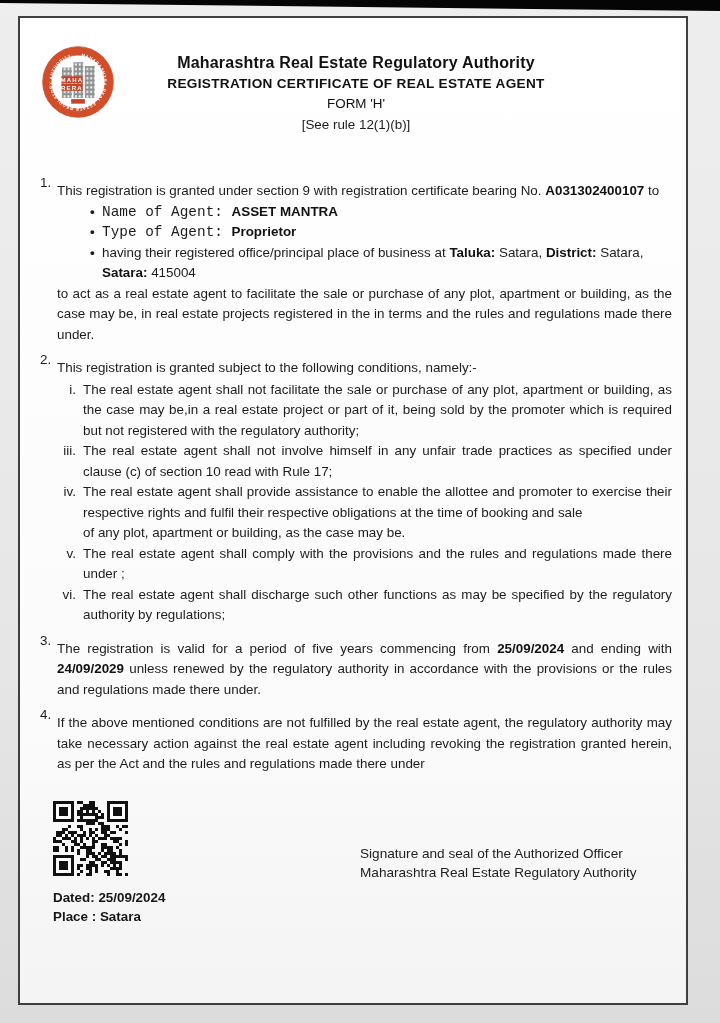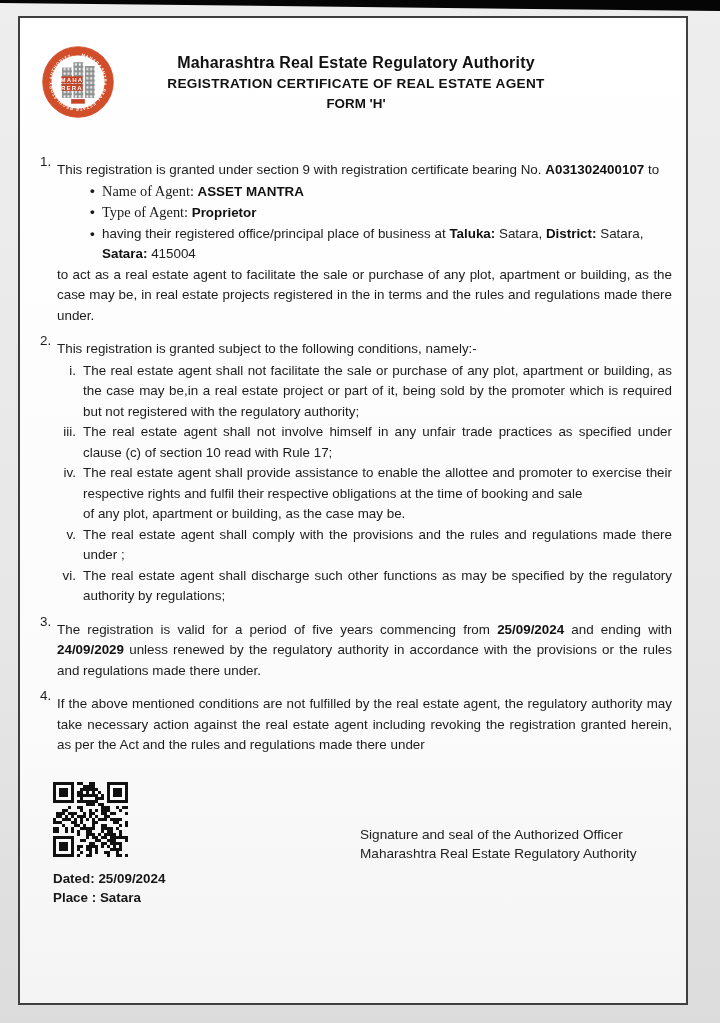--- a/index.html
+++ b/index.html
@@ -22,38 +22,38 @@
     box-sizing:border-box;border:2px solid #3f3f3f;
     background:linear-gradient(180deg,#ffffff 0%,#fbfbfb 70%,#f4f4f4 100%);
     color:#1c1c1c;
   }
   .content{padding:0 14px 0 20px;}
   
   .logo-wrap{position:absolute;left:20px;top:26px;width:76px;height:76px;}
   .header-block{padding-top:34px;text-align:center;}
   .authority-title{font-size:16px;font-weight:700;line-height:22px;letter-spacing:.2px;color:#111;}
   .cert-title{font-size:13.6px;font-weight:700;line-height:20px;letter-spacing:.3px;color:#111;}
-  .form-title{font-size:13.4px;font-weight:700;line-height:20px;color:#111;}
+  .form-title{font-size:13.4px;font-weight:400;line-height:20px;color:#111;}
   .rule-ref{font-size:13.4px;line-height:21px;color:#1c1c1c;}
   
   .clauses{margin-top:38px;font-size:13.4px;line-height:20.5px;}
   .clause{display:flex;margin-bottom:5px;}
   .clause-number{flex:0 0 17px;}
   .clause-body{flex:1;margin-top:8px;}
   .clause-text{text-align:justify;}
   .bullet-list{margin-left:33px;}
   .bullet-row{display:flex;}
   .bullet-marker{flex:0 0 12px;font-weight:700;}
   .bullet-text{flex:1;}
   .cond-list{margin-top:1px;}
   .cond-row{display:flex;}
   .cond-label{flex:0 0 26px;box-sizing:border-box;text-align:right;padding-right:7px;}
   .cond-text{flex:1;text-align:justify;}
   .seg-b{font-weight:700;color:#111;}
-  .seg-serif{font-family:Liberation Serif, serif;font-size:14.4px;}
+  .seg-serif{font-family:Liberation Mono, monospace;font-size:14.4px;}
   
   .footer{display:flex;align-items:center;margin-top:26px;}
   .footer-left{margin-left:13px;}
   .qr{width:75px;height:75px;margin-bottom:12px;display:block;}
   .dated-line,.place-line{font-size:13.4px;font-weight:700;line-height:19px;color:#161616;}
   .footer-right{margin-left:auto;width:312px;font-size:13.6px;line-height:19px;color:#222;}
 </style>
 </head>
 <body>
 
@@ -90,20 +90,21 @@
         <rect x="41" y="72.5" width="18" height="6" fill="#c64326"></rect>
       </svg>
     </div>
 
     <div class="content">
 
       <div class="header-block">
         <div class="authority-title">Maharashtra Real Estate Regulatory Authority</div>
         <div class="cert-title">REGISTRATION CERTIFICATE OF REAL ESTATE AGENT</div>
         <div class="form-title">FORM 'H'</div>
+        <div class="rule-ref">[See rule 12(1)(b)]</div>
       </div>
 
       <div class="clauses">
 
         <div class="clause">
           <span class="clause-number">1.</span>
           <div class="clause-body">
             <div class="clause-text"><span class="">This registration is granted under section 9 with registration certificate bearing No. </span><span class="seg-b ">A031302400107</span><span class=""> to</span></div>
             <div class="bullet-list">
               <div class="bullet-row">

